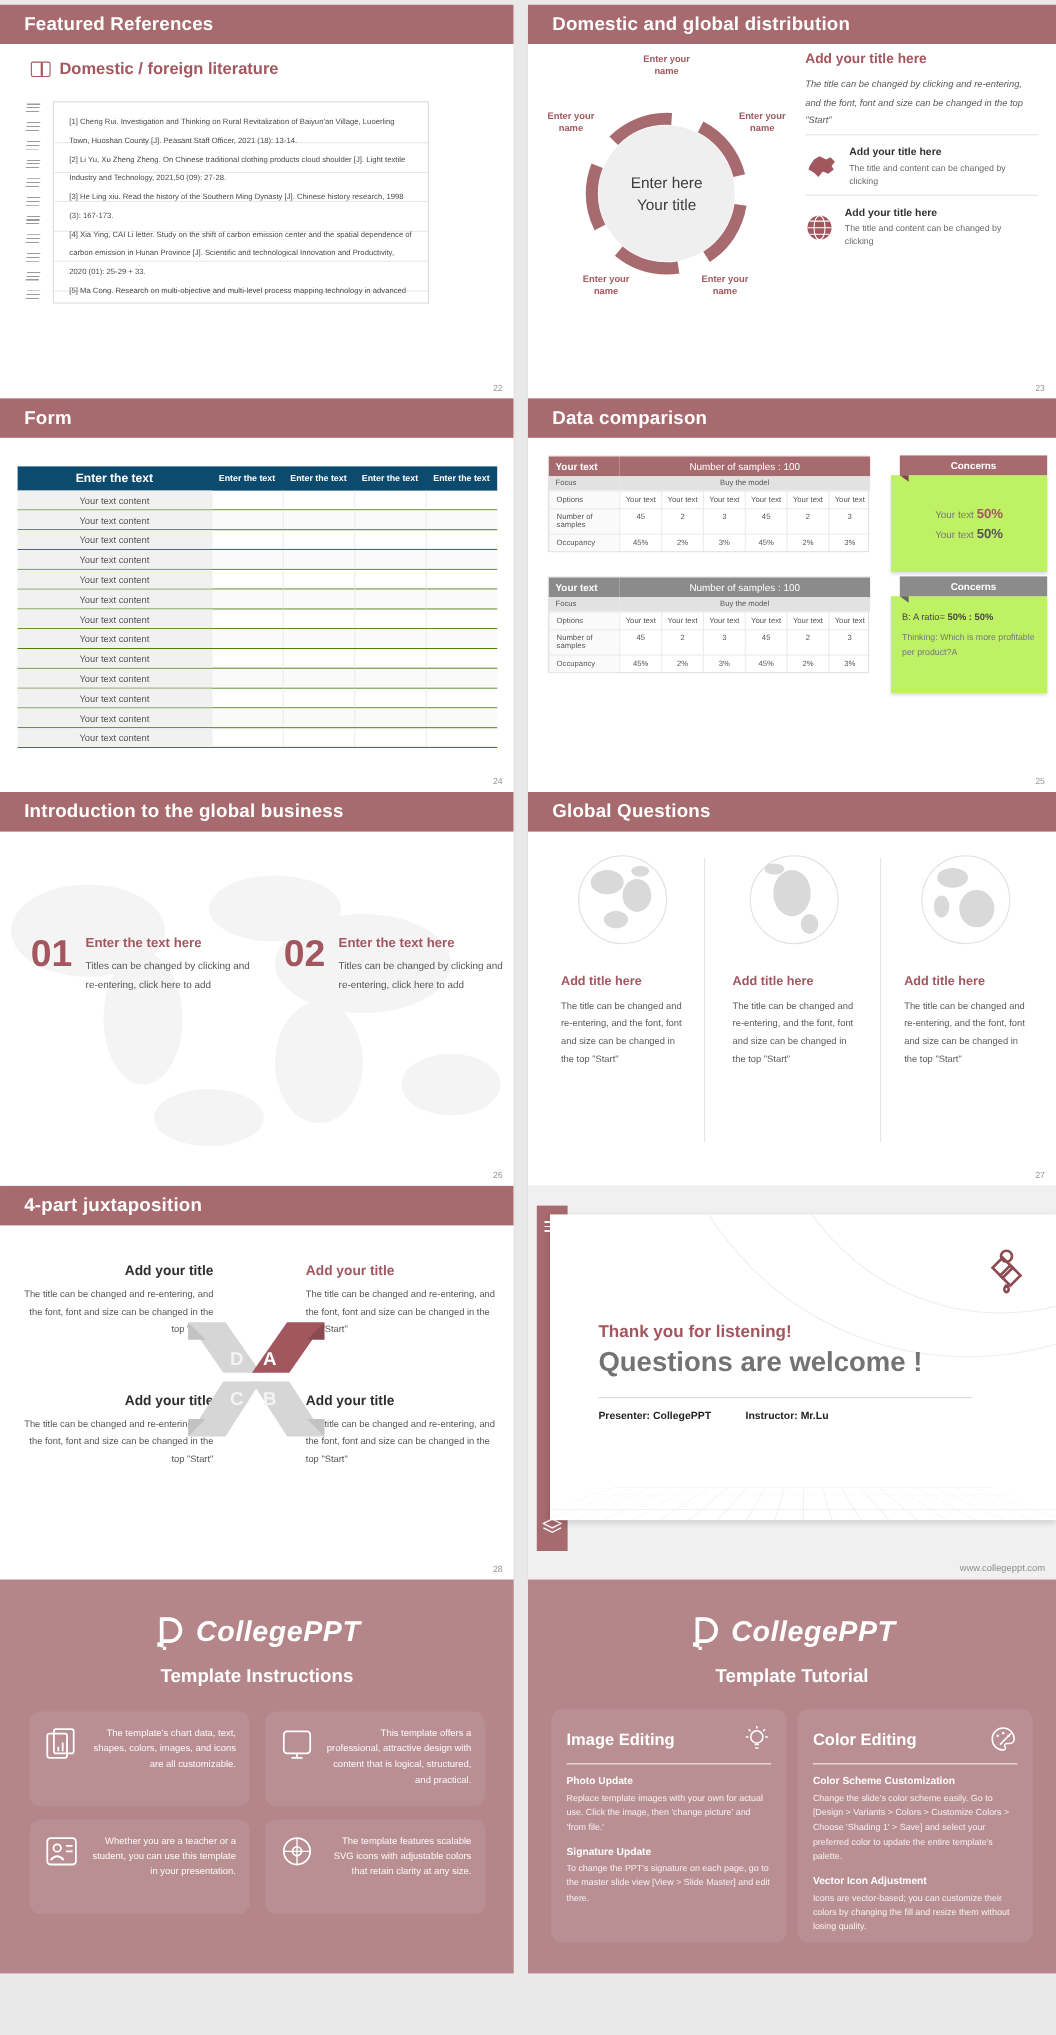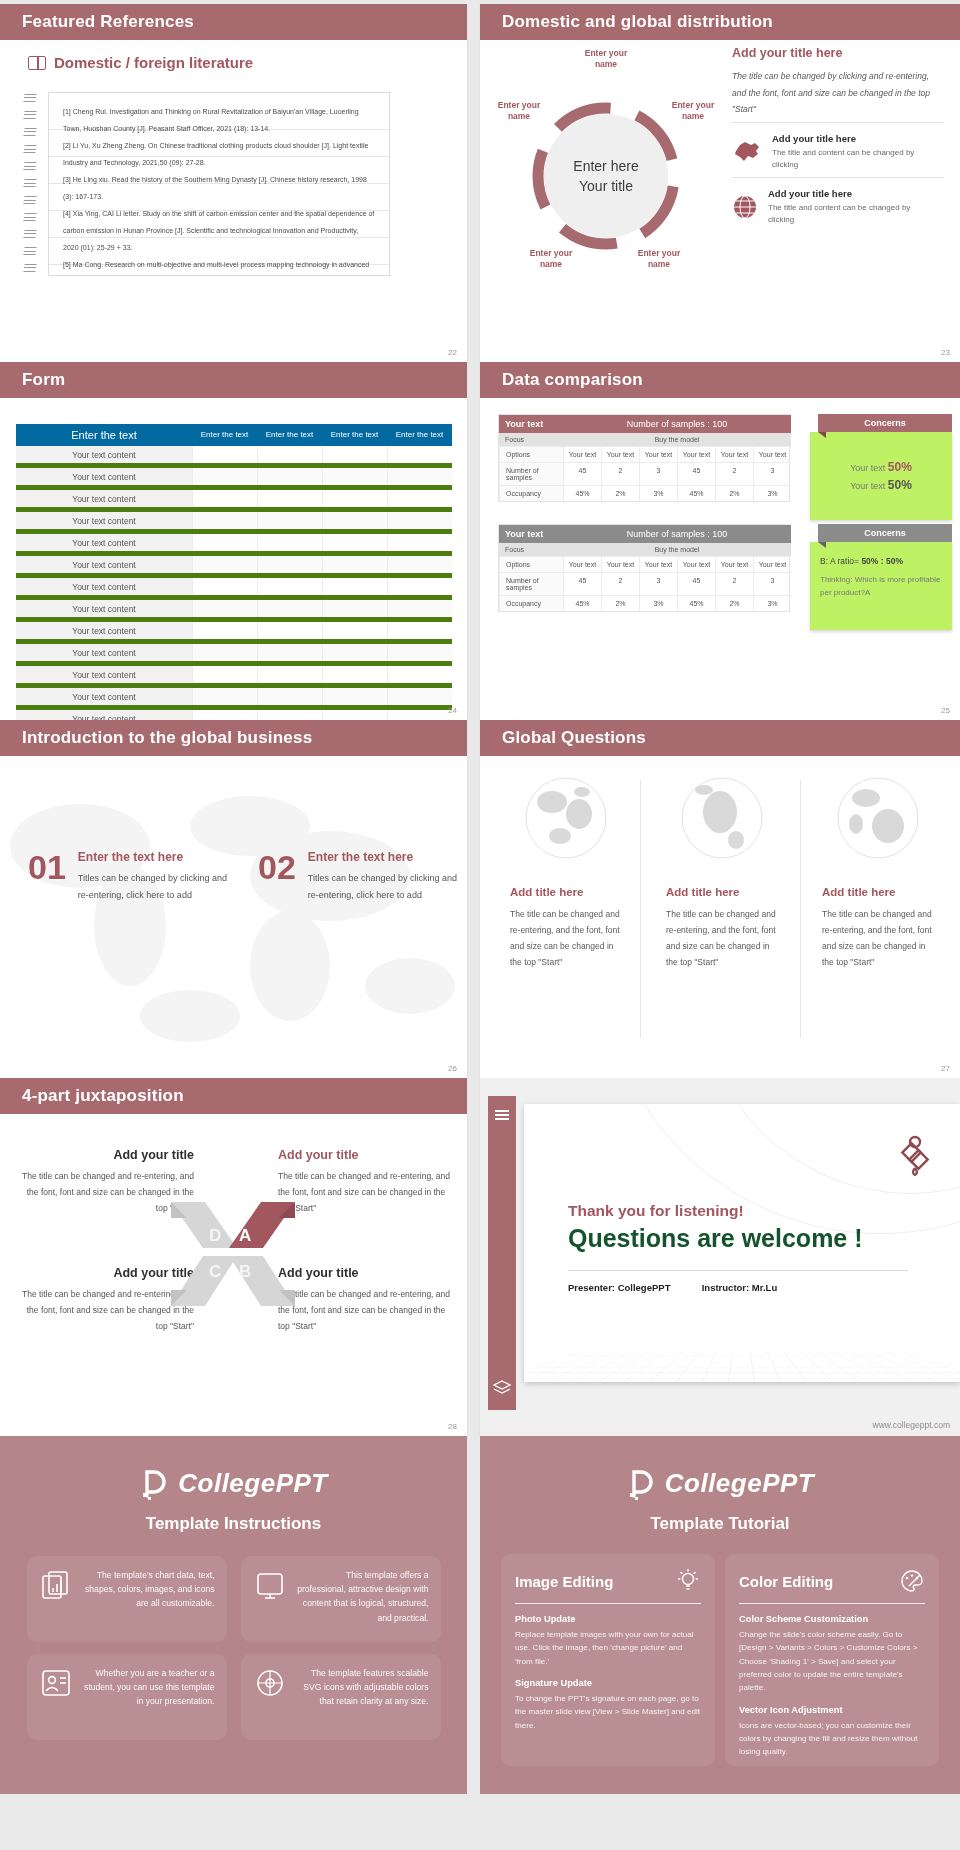--- a/index.html
+++ b/index.html
@@ -40,24 +40,24 @@
              font-size:8.5px; line-height:1.25; }
   .dst-right { position:absolute; top:42px; left:252px; width:212px; }
   .dst-right h3 { color:#a2575f; font-size:12.5px; font-weight:bold; margin-bottom:8px; }
   .dst-right .body { font-size:8.5px; color:#5a5a5a; line-height:1.95;font-style:italic; }
   .dst-item { display:flex; gap:10px; border-top:1px solid #e3e3e3; padding:10px 0; margin-top:4px; align-items:center; }
   .dst-item .txt b { display:block; font-size:9.5px; color:#2f2f2f; margin-bottom:3px; }
   .dst-item .txt span { font-size:8px; color:#6a6a6a; line-height:1.5; display:block; width:150px; }
 
   
   .form-table { position:absolute; top:62px; left:16px; width:436px; font-size:9px; }
-  .ft-head { display:flex; background:#0369a1; color:#fff; font-weight:normal; }
+  .ft-head { display:flex; background:#0c4a6e; color:#fff; font-weight:bold; }
   .ft-head .c1 { width:176px; font-size:11px; padding:5px 0; text-align:center; }
   .ft-head .c { width:65px; font-size:8px; padding:6px 0; text-align:center; }
-  .ft-row { display:flex; border-bottom:5px solid #4d7c0f; }
+  .ft-row { display:flex; border-bottom:1px solid #4d7c0f; }
   .ft-row .c1 { width:176px; background:#f1f1f1; color:#555; text-align:center; padding:3.5px 0; font-size:8.5px; }
   .ft-row .c { width:65px; border-left:1px solid #ececec; }
   .ft-row:nth-child(odd) .c { background:#fafafa; }
 
   
   .dc-group { position:absolute; left:18px; width:292px; }
   .dc-table { display:grid; grid-template-columns:64px repeat(6,38px); background:#fff;
               border:1px solid #e3e3e3; font-size:7px; color:#555; }
   .dc-th { color:#fff; font-weight:bold; padding:4px 6px; }
   .dc-th.left { font-size:9px; }
@@ -104,26 +104,26 @@
   .jx-block p { font-size:8.5px; color:#555; line-height:1.9; }
   .jx-block.right-al { text-align:right; }
   .jx-letter { position:absolute; font-weight:bold; font-size:17px; color:#fff; }
 
   
   .ty { background:#f0f0f0; }
   .ty-strip { position:absolute; left:8px; top:18px; bottom:26px; width:28px; background:#a76a6e; }
   .ty-burger { position:absolute; top:14px; left:7px; width:14px; height:10px;
     background:repeating-linear-gradient(to bottom,#fff 0 1.6px,transparent 1.6px 4.2px); }
   .ty-layers { position:absolute; bottom:16px; left:5px; color:#fff; font-size:13px; }
-  .ty-card { position:absolute; left:44px; top:26px; right:0; height:278px; background:#fff;
+  .ty-card { position:absolute; left:20px; top:26px; right:0; height:278px; background:#fff;
              box-shadow:0 2px 6px rgba(0,0,0,.18); overflow:hidden; }
   .ty-arc { position:absolute; border:1px solid #eee; border-radius:50%; }
   .ty-knot { position:absolute; top:28px; right:28px; }
   .ty-t1 { position:absolute; left:44px; top:98px; color:#a2575f; font-size:15.5px; font-weight:bold; }
-  .ty-t2 { position:absolute; left:44px; top:120px; color:#14532d; font-size:25px; font-weight:bold; }
+  .ty-t2 { position:absolute; left:44px; top:120px; color:#737373; font-size:25px; font-weight:bold; }
   .ty-hr { position:absolute; left:44px; top:166px; width:340px; height:1px; background:#d9d9d9; }
   .ty-pres { position:absolute; left:44px; top:178px; font-size:9.5px; color:#222; }
   .ty-pres b { font-weight:bold; }
   .ty-pres .gap { display:inline-block; width:26px; }
   .ty-grid { position:absolute; bottom:0; left:-30px; right:-30px; height:86px; opacity:.3;
      background:repeating-linear-gradient(to right,#ccc 0 1px,transparent 1px 26px),
                 repeating-linear-gradient(to bottom,#ccc 0 1px,transparent 1px 13px);
      transform:perspective(140px) rotateX(58deg); transform-origin:bottom; }
   .ty-site { position:absolute; bottom:6px; right:10px; font-size:8.5px; color:#8d8d8d; }
 

